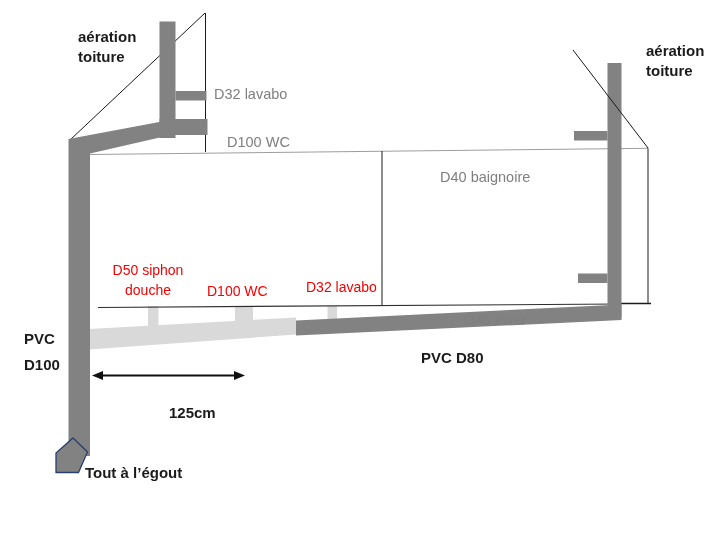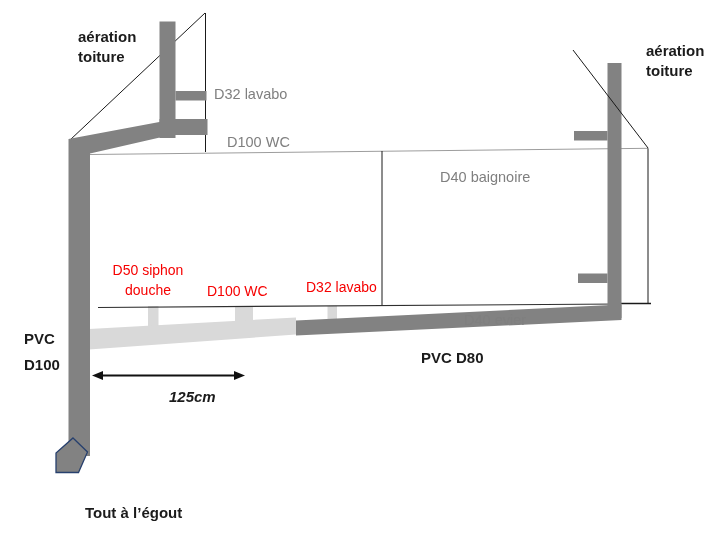--- a/index.html
+++ b/index.html
@@ -86,16 +86,16 @@
   <div class="lbl gray rgt" style="left:464px;top:265px;width:130px;">D40 evier</div>
 
   <div class="lbl red ctr" style="left:105px;top:260px;width:86px;">D50 siphon
 douche</div>
   <div class="lbl red" style="left:207px;top:281px;">D100 WC</div>
   <div class="lbl red" style="left:306px;top:277px;">D32 lavabo</div>
 
   <div class="lbl black" style="left:24px;top:326px;line-height:26px;">PVC
 D100</div>
   <div class="lbl black" style="left:421px;top:332px;margin-top:16px;">PVC D80</div>
-  <div class="lbl black" style="left:169px;top:387px;font-style:italic;">125cm</div>
-  <div class="lbl black" style="left:85px;top:463px;margin-top:40px;">Tout à l’égout</div>
+  <div class="lbl black" style="left:169px;top:403px;">125cm</div>
+  <div class="lbl black" style="left:85px;top:463px;">Tout à l’égout</div>
 
 </div>
 
 </body></html>

